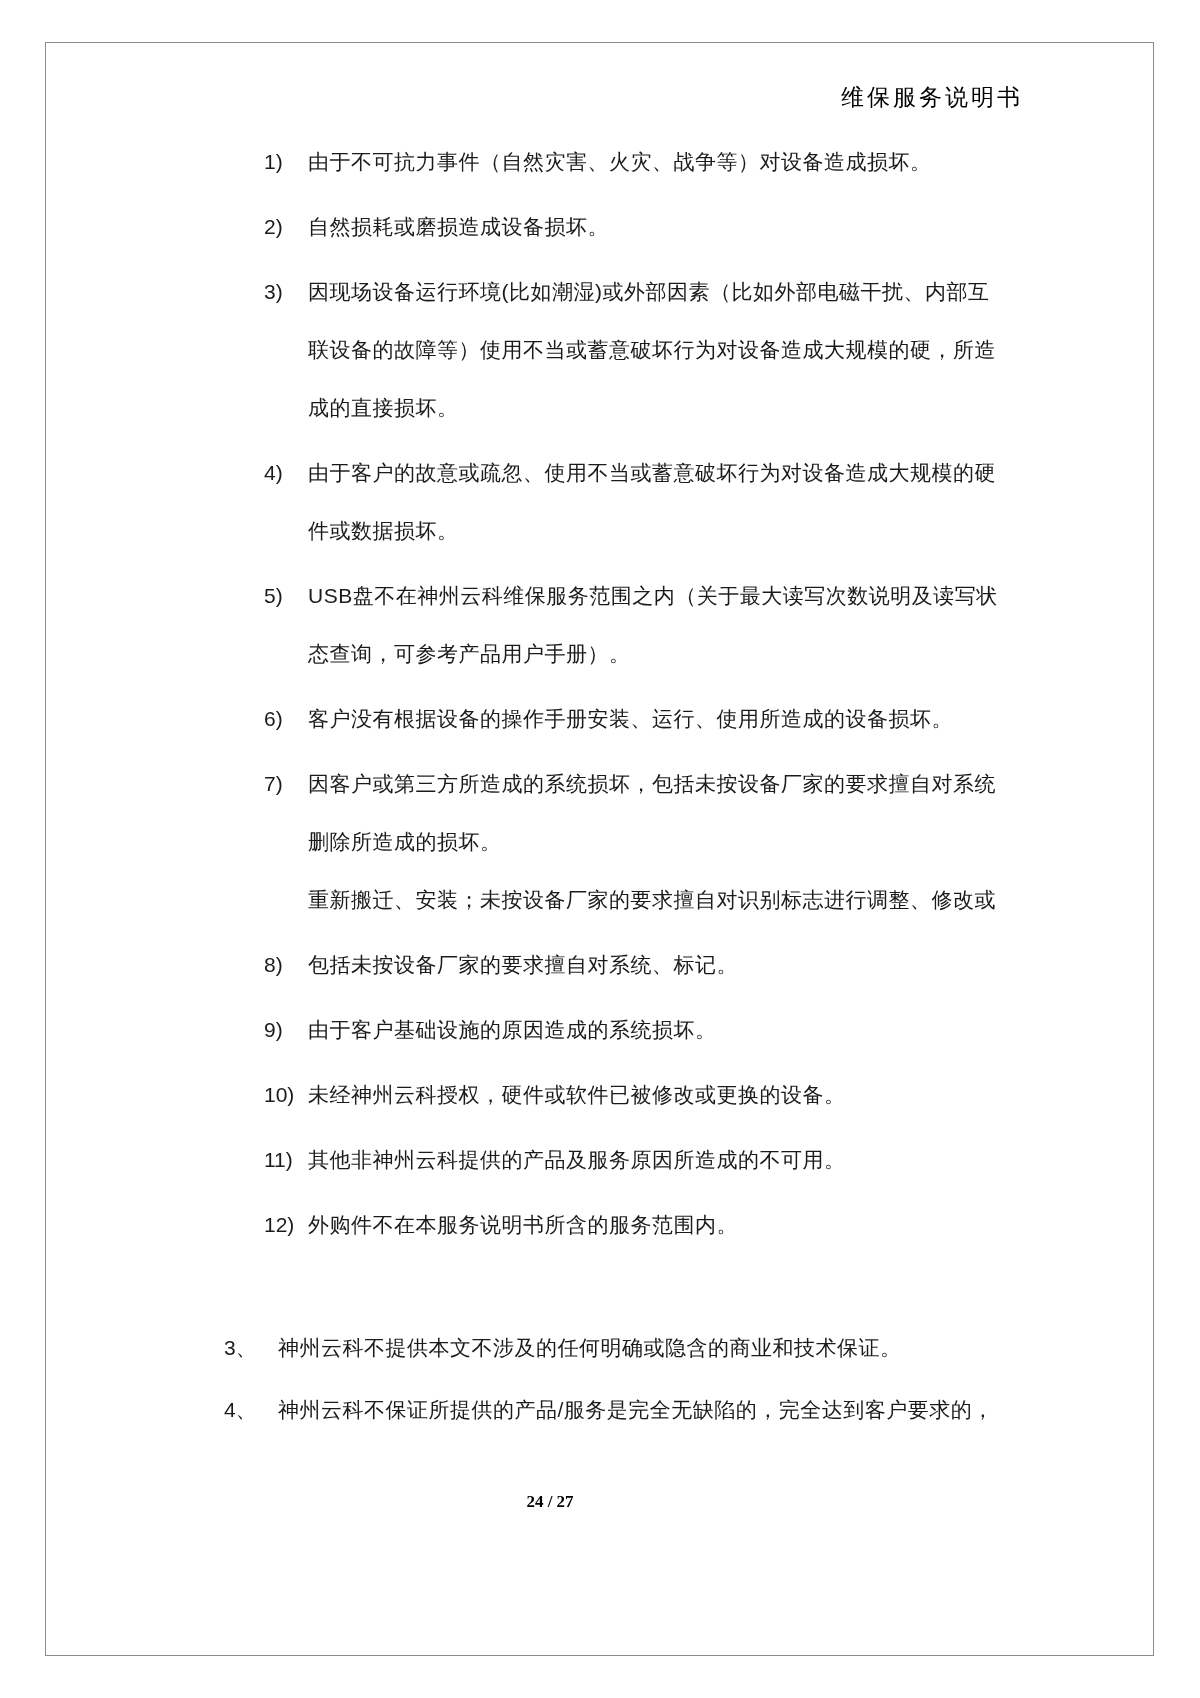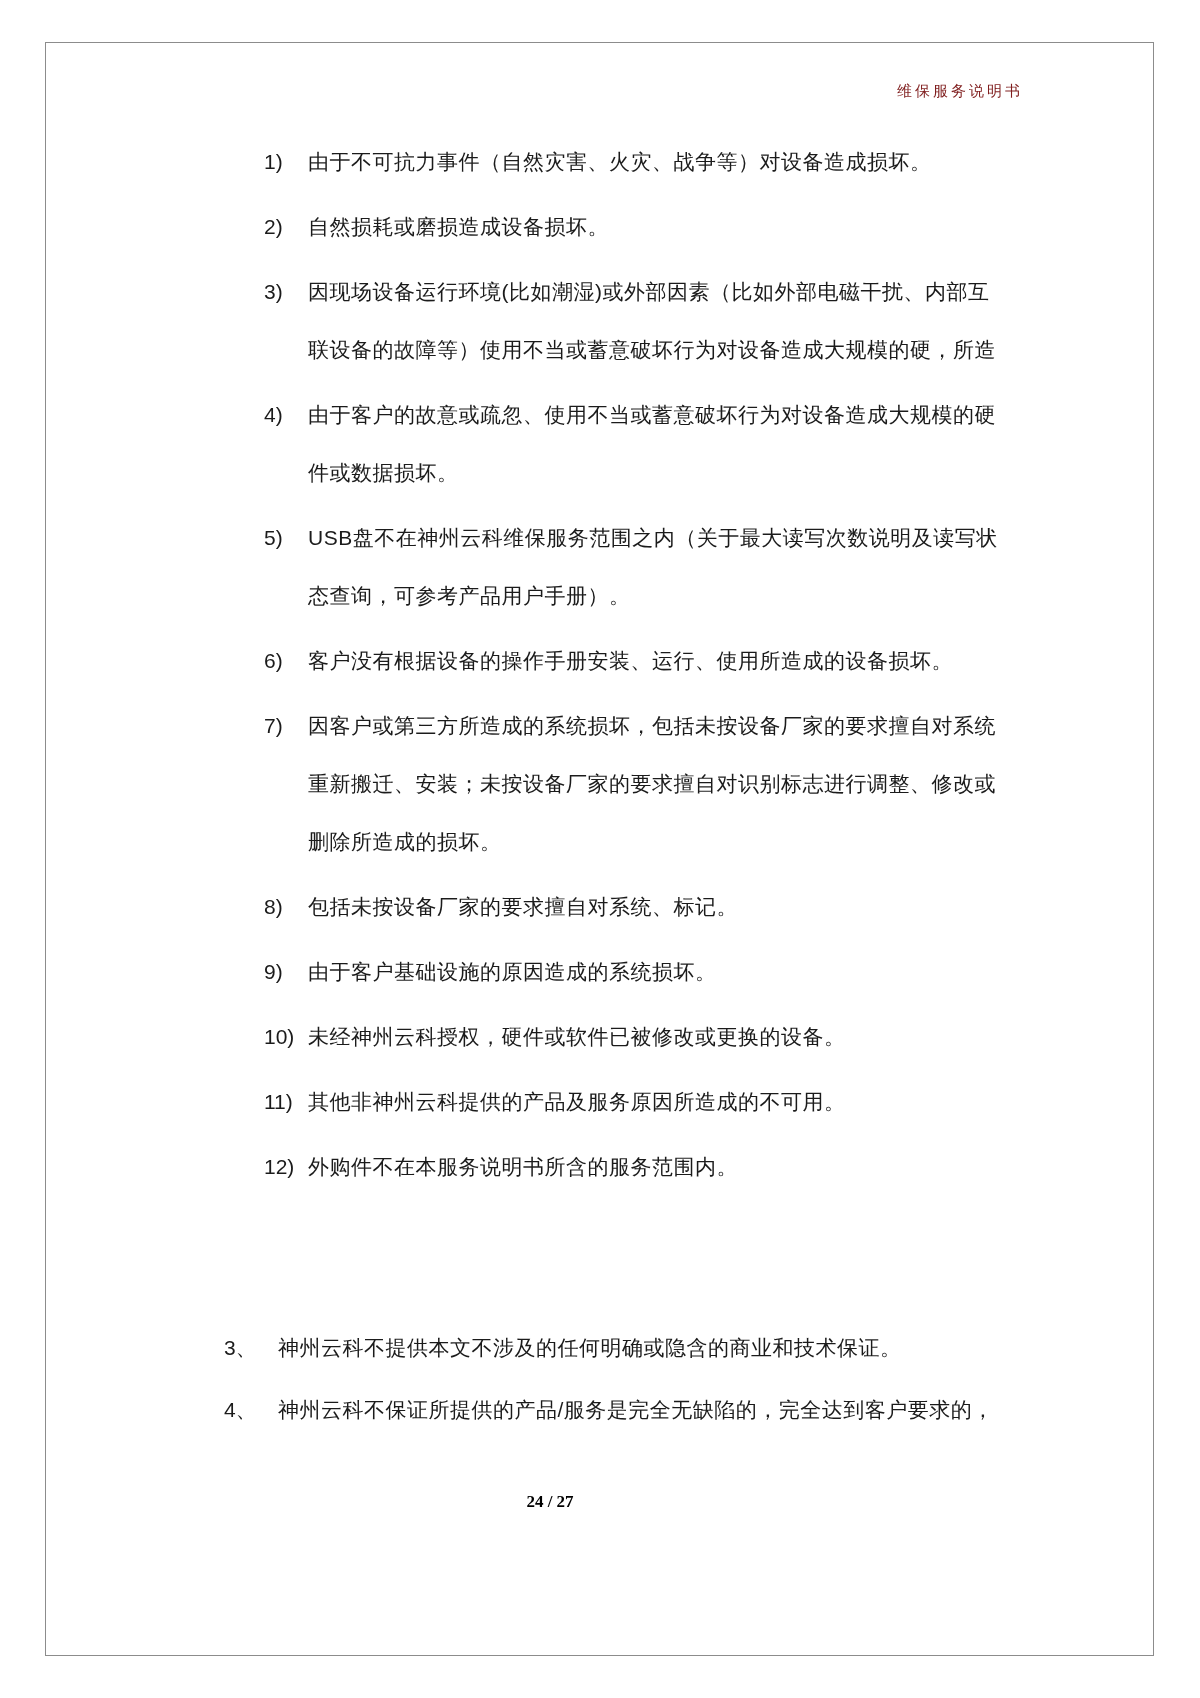--- a/index.html
+++ b/index.html
@@ -7,21 +7,21 @@
     width:1200px;height:1698px;background:#ffffff;position:relative;
     font-family:"Liberation Sans",sans-serif;color:#1b1b1b;overflow:hidden;
   }
   .page-border{
     position:absolute;left:45px;top:42px;width:1109px;height:1614px;
     border:1px solid #8c8c8c;box-sizing:border-box;background:#fff;
   }
   .doc-header{
     position:absolute;top:82px;left:400px;right:177px;text-align:right;
     font-family:"Liberation Serif","DejaVu Serif",serif;
-    font-size:15px;letter-spacing:3px;color:#7f1d1d;
+    font-size:23px;letter-spacing:3px;color:#000000;
   }
   .content{position:absolute;top:133px;left:264px;right:140px;}
   .item{display:flex;margin-bottom:7px;}
   .item .num{flex:0 0 44px;font-size:21px;line-height:58px;}
   .item .lines{flex:1;}
   .line{font-size:21px;line-height:58px;letter-spacing:0.5px;white-space:nowrap;}
   .main-items{position:absolute;top:1319px;left:224px;right:140px;}
   .main-item{display:flex;margin-bottom:4px;}
   .main-item .num{flex:0 0 54px;font-size:21px;line-height:58px;}
   .main-item .lines{flex:1;}
@@ -52,20 +52,21 @@
     <div class="lines">
         <div class="line">自然损耗或磨损造成设备损坏。</div>
       </div>
   </div>
 
   <div class="item">
     <span class="num">3)</span>
     <div class="lines">
       <div class="line">因现场设备运行环境(比如潮湿)或外部因素（比如外部电磁干扰、内部互</div>
       <div class="line">联设备的故障等）使用不当或蓄意破坏行为对设备造成大规模的硬，所造</div>
+      <div class="line">成的直接损坏。</div>
     </div>
   </div>
 
   <div class="item">
     <span class="num">4)</span>
     <div class="lines">
       <div class="line">由于客户的故意或疏忽、使用不当或蓄意破坏行为对设备造成大规模的硬</div>
       <div class="line">件或数据损坏。</div>
     </div>
   </div>
@@ -82,22 +83,22 @@
     <span class="num">6)</span>
     <div class="lines">
         <div class="line">客户没有根据设备的操作手册安装、运行、使用所造成的设备损坏。</div>
       </div>
   </div>
 
   <div class="item">
     <span class="num">7)</span>
     <div class="lines">
       <div class="line">因客户或第三方所造成的系统损坏，包括未按设备厂家的要求擅自对系统</div>
+      <div class="line">删除所造成的损坏。</div>
       <div class="line">重新搬迁、安装；未按设备厂家的要求擅自对识别标志进行调整、修改或</div>
-      <div class="line">删除所造成的损坏。</div>
     </div>
   </div>
 
   <div class="item">
     <span class="num">8)</span>
     <div class="lines">
         <div class="line">包括未按设备厂家的要求擅自对系统、标记。</div>
       </div>
   </div>
 

